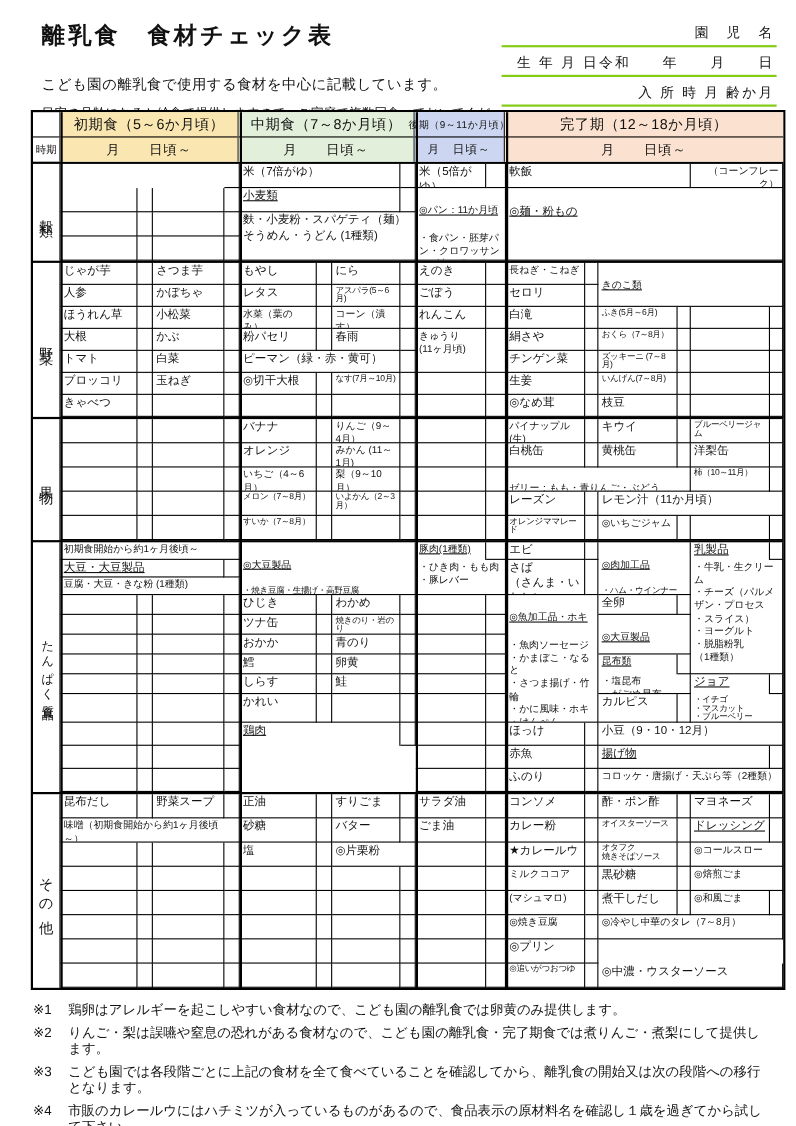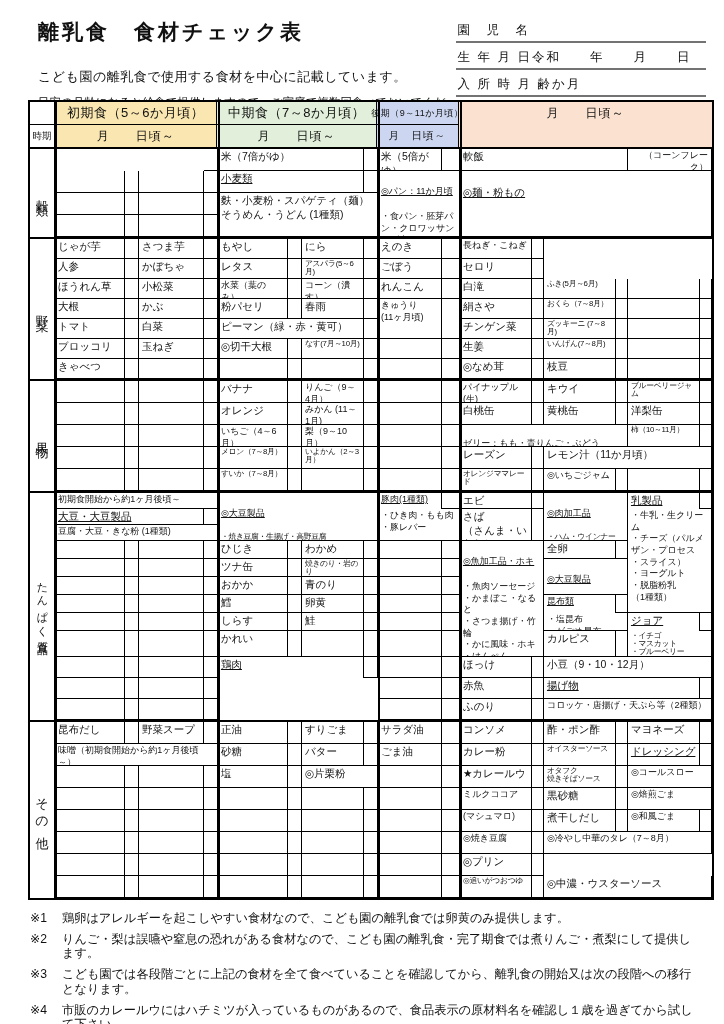--- a/index.html
+++ b/index.html
@@ -6,21 +6,21 @@
   html,body{background:#fff}
   body{width:724px;height:1024px;font-family:"Liberation Sans","DejaVu Sans",sans-serif;color:#111;overflow:hidden}
   .page{position:relative;width:724px;height:1024px;background:#fff}
   
   .hdr{display:flex;justify-content:space-between;padding:12px 18px 0 38px;height:100px}
   .hleft{width:420px}
   .title{font-size:21px;font-weight:bold;letter-spacing:3px;margin-top:6px}
   .intro1{font-size:13px;margin-top:22px;letter-spacing:.5px}
   .intro2{font-size:11.5px;margin-top:9px}
   .info{width:252px;font-size:12.5px;margin-top:4px}
-  .info .irow{display:flex;justify-content:flex-start;align-items:flex-end;height:27px;border-bottom:2px solid #737373;padding:0 2px 2px 2px;letter-spacing:2px;white-space:nowrap}
+  .info .irow{display:flex;justify-content:flex-end;align-items:flex-end;height:27px;border-bottom:2px solid #84cc16;padding:0 2px 2px 2px;letter-spacing:2px;white-space:nowrap}
   
   .tbl{position:relative;margin:0 0 0 28px;width:686px;border:2px solid #000;background:#fff}
   .vline{position:absolute;top:0;bottom:0;width:2px;background:#000;z-index:6}
   .thead{display:flex}
   .corner{width:25px;border-right:1px solid #000;display:flex;flex-direction:column}
   .corner .cb{height:23px;border-bottom:1px solid #000}
   .corner .cp{height:22px;font-size:9.5px;display:flex;align-items:center;justify-content:center}
   .band{border-right:1px solid #000;display:flex;flex-direction:column}
   .band:last-child{border-right:none}
   .bl{height:23px;border-bottom:1px solid #000;display:flex;align-items:center;justify-content:center;font-size:13px;letter-spacing:.5px;white-space:nowrap}
@@ -91,20 +91,21 @@
       </div>
       <div class="band" style="width:160px;background:#e2efda">
         <div class="bl">中期食（7～8か月頃）</div>
         <div class="bs">月　　日頃～</div>
       </div>
       <div class="band" style="width:82px;background:#ccd6f0">
         <div class="bl small">後期（9～11か月頃）</div>
         <div class="bs" style="font-size:10.5px">月　日頃～</div>
       </div>
       <div class="band" style="width:254px;background:#fbe2d0">
+        <div class="bl">完了期（12～18か月頃）</div>
         <div class="bs">月　　日頃～</div>
       </div>
     </div>
 
     <div class="sec">
       <div class="cat">
           <span class="vert">穀類</span>
         </div>
       <div class="grid g-gr">
         <div class="c" style="grid-area:1/5/2/8">米（7倍がゆ）</div>
@@ -146,20 +147,25 @@
       <div class="cat">
           <span class="vert">野菜</span>
         </div>
       <div class="grid g-ve">
         <div class="c" style="grid-area:1/1">じゃが芋</div>
         <div class="c" style="grid-area:1/3">さつま芋</div>
         <div class="c" style="grid-area:1/5">もやし</div>
         <div class="c" style="grid-area:1/7">にら</div>
         <div class="c" style="grid-area:1/9">えのき</div>
         <div class="c s" style="grid-area:1/11">長ねぎ・こねぎ</div>
+        <div class="c blk" style="grid-area:1/13/3/17">
+          <span class="u s">きのこ類</span>
+          <span class="s">・椎茸・干椎茸・しめじ・舞茸
+・なめこ・エリンギ（2種類）</span>
+        </div>
         <div class="c" style="grid-area:2/1">人参</div>
         <div class="c" style="grid-area:2/3">かぼちゃ</div>
         <div class="c" style="grid-area:2/5">レタス</div>
         <div class="c t" style="grid-area:2/7">アスパラ(5～6月)</div>
         <div class="c" style="grid-area:2/9">ごぼう</div>
         <div class="c" style="grid-area:2/11">セロリ</div>
         <div class="c" style="grid-area:3/1">ほうれん草</div>
         <div class="c" style="grid-area:3/3">小松菜</div>
         <div class="c s" style="grid-area:3/5">水菜（葉のみ）</div>
         <div class="c s" style="grid-area:3/7">コーン（潰す）</div>

